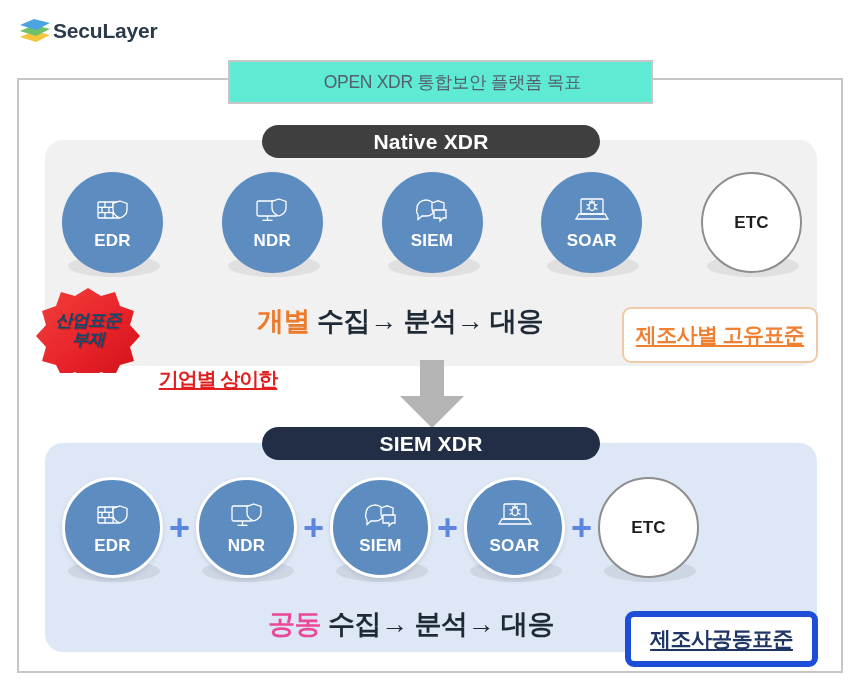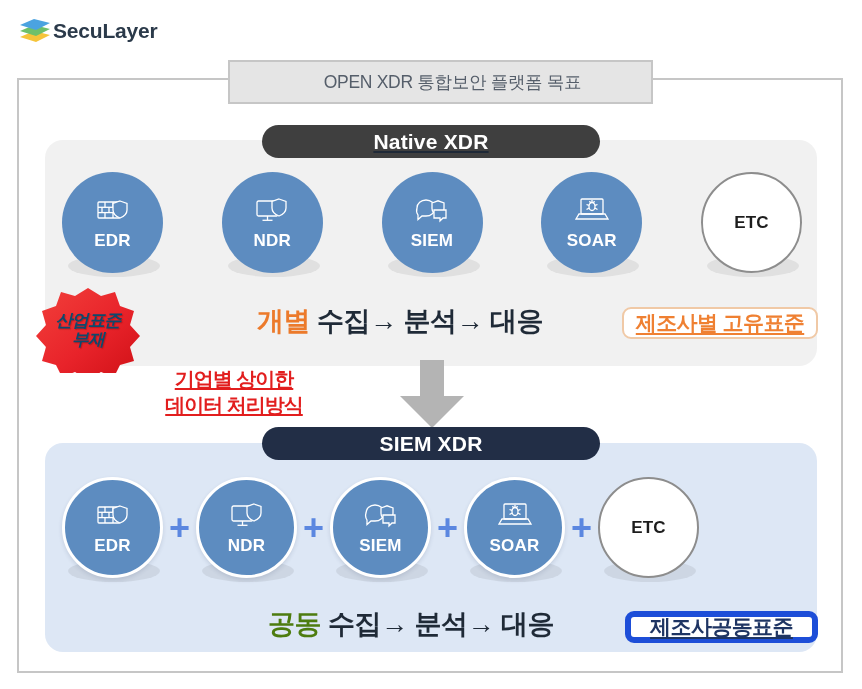--- a/index.html
+++ b/index.html
@@ -54,21 +54,21 @@
   }
 
   
   .title-box {
     position: absolute;
     left: 228px;
     top: 60px;
     width: 425px;
     height: 44px;
     border: 2px solid #c6c6c6;
-    background: #e5e5e5;
+    background: #5eead4;
     display: flex;
     align-items: center;
     justify-content: center;
     box-sizing: border-box;
     z-index: 5;
     padding-left: 24px;
   }
   .title-box span {
     font-size: 17.5px;
     color: #555e6a;
@@ -112,21 +112,20 @@
     font-weight: bold;
     font-size: 21px;
     letter-spacing: 0.2px;
     white-space: nowrap;
   }
   .pill-native {
     left: 262px;
     top: 125px;
     width: 338px;
     background: #3f3f3f;
-    text-decoration: underline;
   }
   .pill-open {
     left: 262px;
     top: 427px;
     width: 338px;
     background: #222e46;
   }
 
   
   .circle-row {
@@ -203,28 +202,28 @@
   
   .flow {
     position: absolute;
     font-size: 27px;
     font-weight: bold;
     letter-spacing: -0.5px;
     white-space: nowrap;
     color: #1f2a37;
   }
   .flow .accent-orange { color: #ec7a2b; }
-  .flow .accent-blue { color: #4d7c0f; text-align: center; }
+  .flow .accent-blue { color: #ec4899; text-align: center; }
   .flow-top { left: 257px; top: 303px; }
   .flow-bottom { left: 268px; top: 606px; }
 
   
   .std-box {
     position: absolute;
-    height: 32px;
+    height: 56px;
     border-radius: 9px;
     background: #ffffff;
     display: flex;
     align-items: center;
     justify-content: center;
     box-sizing: border-box;
     padding: 0 13px;
   }
   .std-box span {
     font-size: 21px;
@@ -261,21 +260,21 @@
     font-size: 17px;
     color: #0c4a6e;
     letter-spacing: -0.8px;
     text-shadow: 1px 1px 1px rgba(120,0,0,0.35);
     line-height: 1.05;
   }
 
   
   .red-note {
     position: absolute;
-    left: 134px;
+    left: 118px;
     top: 366px;
     width: 200px;
     text-align: center;
     color: #e21e1e;
     font-weight: bold;
     font-size: 20px;
     letter-spacing: -1px;
     line-height: 1.32;
   }
   .red-note div {
@@ -425,21 +424,20 @@
     <path fill="url(#badgeGrad)" d="M55 1 L68 9 L82 5 L87 19 L101 24 L97 38 L107 49 L97 60 L101 74 L87 78 L81 90 L68 85 L55 93 L42 85 L29 90 L23 78 L9 74 L13 60 L3 49 L13 38 L9 24 L23 19 L28 5 L42 9 Z"></path>
   </svg>
   <div class="badge-text">
     <span>산업표준</span>
     <span>부재</span>
   </div>
 </div>
 
 <div class="red-note">
   <div>기업별 상이한</div>
-  <div>데이터 처리방식</div>
 </div>
 
 <div class="down-arrow">
   <svg viewBox="0 0 72 68" xmlns="http://www.w3.org/2000/svg">
     <path fill="#b4b4b4" d="M24 0 H48 V36 H68 L36 68 L4 36 H24 Z"></path>
   </svg>
 </div>
 
 <div class="panel panel-bottom"></div>
 

